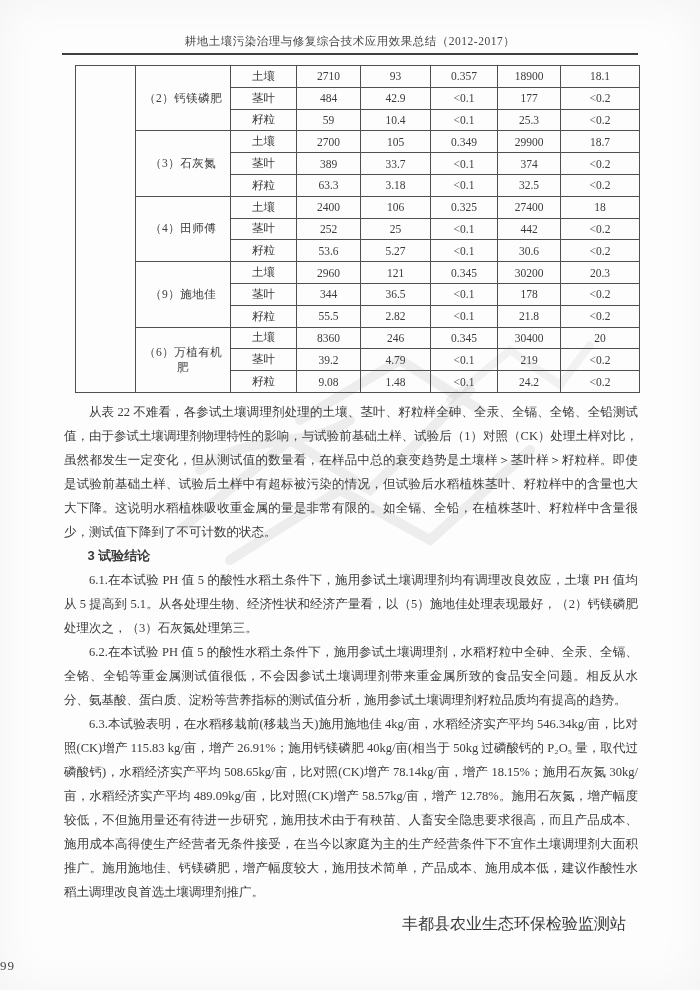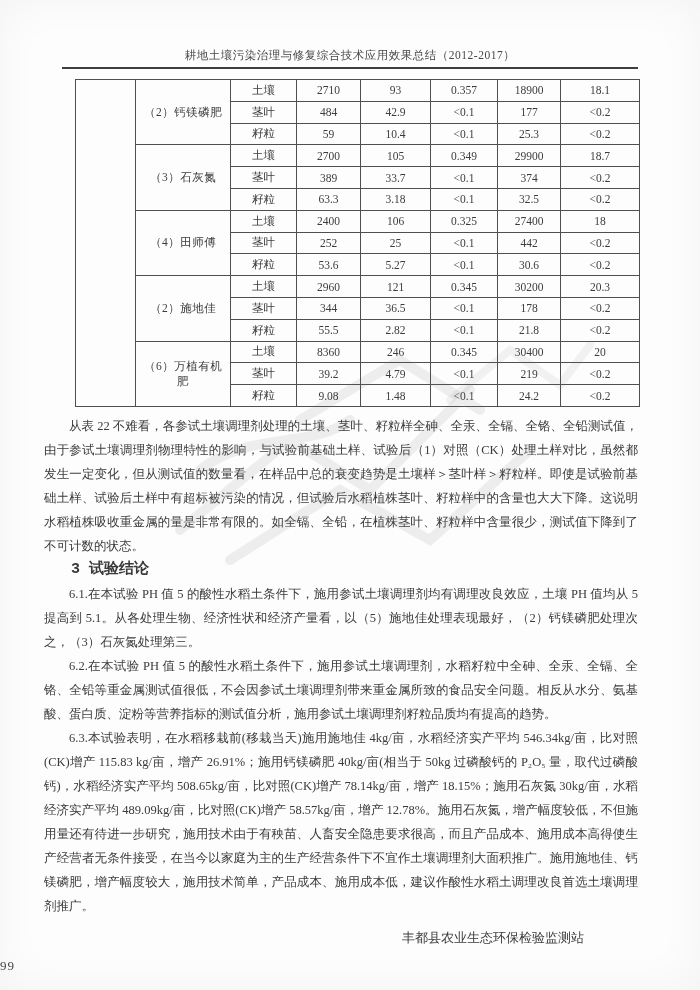--- a/index.html
+++ b/index.html
@@ -22,21 +22,21 @@
     width:420px;height:300px;
     opacity:0.10;pointer-events:none;
   }
   .watermark2{
     position:absolute;left:440px;top:330px;
     width:160px;height:80px;
     opacity:0.08;pointer-events:none;
   }
   .header{
     width:576px;margin:0 auto;
-    padding-top:48px;padding-bottom:4px;
+    padding-top:34px;padding-bottom:4px;
     border-bottom:2px solid #3f3f3f;
     text-align:center;
   }
   .header-title{
     font-size:11.5px;letter-spacing:0.5px;color:#474747;
   }
   table.results{
     border-collapse:collapse;
     margin:10px 0 0 75px;
     table-layout:fixed;
@@ -47,35 +47,35 @@
     border:1px solid var(--table-border);
     height:20.8px;
     text-align:center;
     vertical-align:middle;
     padding:0 2px;
     overflow:hidden;
   }
   td.blank-col{background:transparent;}
   td.group-col{letter-spacing:0.5px;line-height:15px;}
   .body-text{
-    margin:7px 62px 0 44px;
+    margin:7px 62px 0 64px;
     font-size:12.5px;
     line-height:24px;
     text-align:justify;
   }
   .body-text p{margin:0;text-indent:2em;}
   .body-text p.heading{
     font-weight:bold;
-    font-size:15px;
-    font-family:Liberation Mono, monospace;
+    font-size:13px;
+    font-family:Liberation Sans, sans-serif;
     text-indent:1.8em;
   }
   .signature{
     margin:8px 0 0 402px;
-    font-size:13px;
+    font-size:16px;
     line-height:23px;
   }
   .sig-date{padding-left:36px;}
   .page-number{
     position:absolute;
     left:0;right:0;bottom:16px;
     text-align:left;
     font-size:13px;
     color:#454545;
     letter-spacing:1px;
@@ -186,21 +186,21 @@
         </tr>
         <tr>
           <td class="sample-col">籽粒</td>
           <td class="value-col">53.6</td>
           <td class="value-col">5.27</td>
           <td class="value-col">&lt;0.1</td>
           <td class="value-col">30.6</td>
           <td class="value-col">&lt;0.2</td>
         </tr>
         <tr>
-          <td class="group-col" rowspan="3">（2）施地佳</td>
+          <td class="group-col" rowspan="3">（9）施地佳</td>
           <td class="sample-col">土壤</td>
           <td class="value-col">2960</td>
           <td class="value-col">121</td>
           <td class="value-col">0.345</td>
           <td class="value-col">30200</td>
           <td class="value-col">20.3</td>
         </tr>
         <tr>
           <td class="sample-col">茎叶</td>
           <td class="value-col">344</td>

